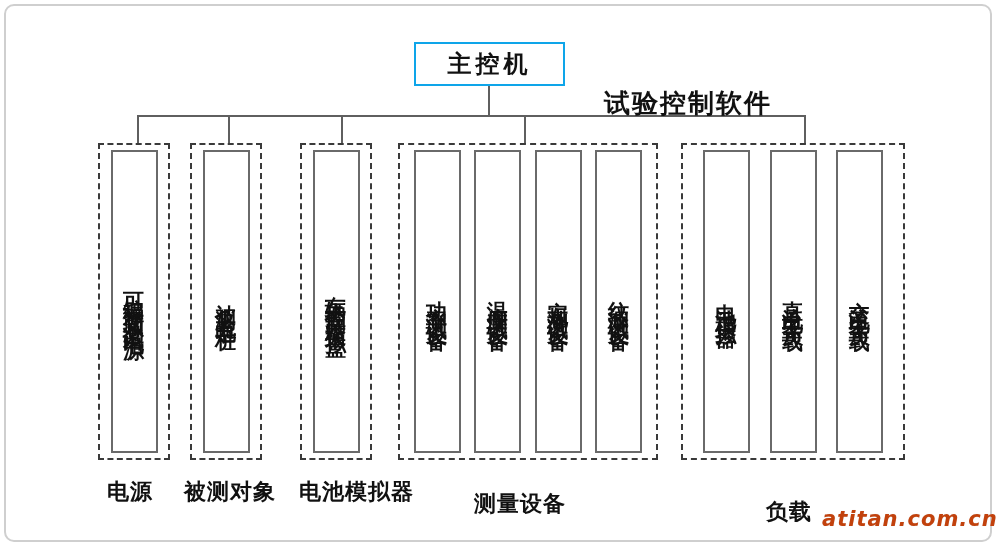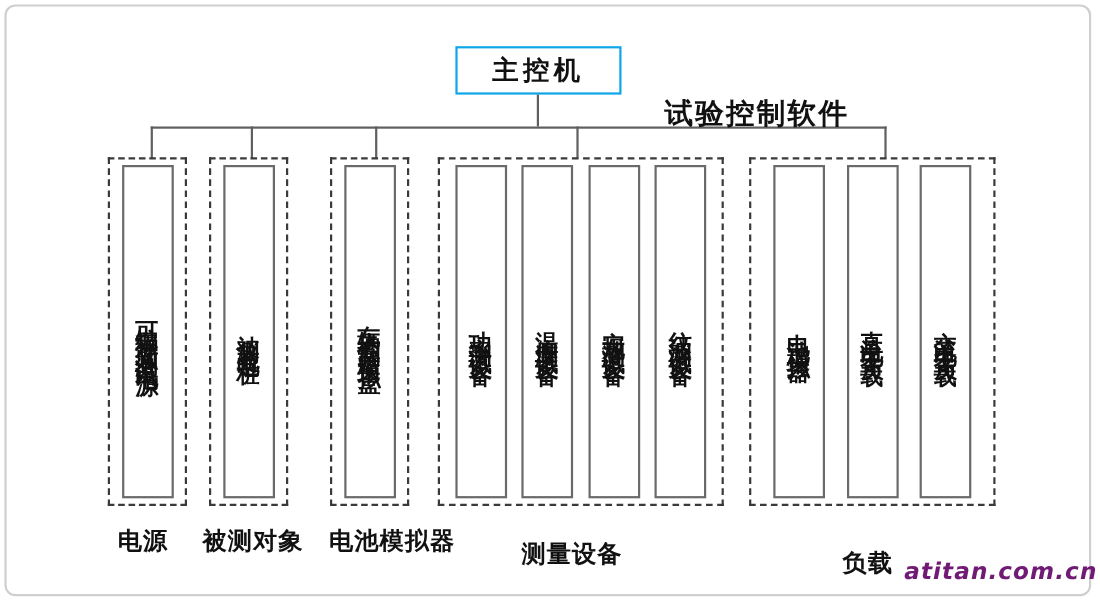--- a/index.html
+++ b/index.html
@@ -52,21 +52,21 @@
   }
   .caption{
     position:absolute;top:477px;font-size:22px;font-weight:bold;
     letter-spacing:1px;white-space:nowrap;text-align:center;
   }
   .c1{left:107px;} .c2{left:184px;} .c3{left:299px;} .c4{left:474px;margin-top:12px;} .c5{left:766px;margin-top:20px;}
   .watermark{
     position:absolute;left:822px;top:507px;
     font-family:"DejaVu Sans","Liberation Sans",sans-serif;
     font-size:21px;font-weight:bold;font-style:italic;
-    color:#701a75;text-shadow:0 0 1px #e0e0e0;letter-spacing:1px;
+    color:#c2410c;text-shadow:0 0 1px #e0e0e0;letter-spacing:1px;
   }
 </style>
 </head>
 <body>
 
 <div class="frame"></div>
 
 <div class="node root-box">
   <span>主控机</span>
 </div>

